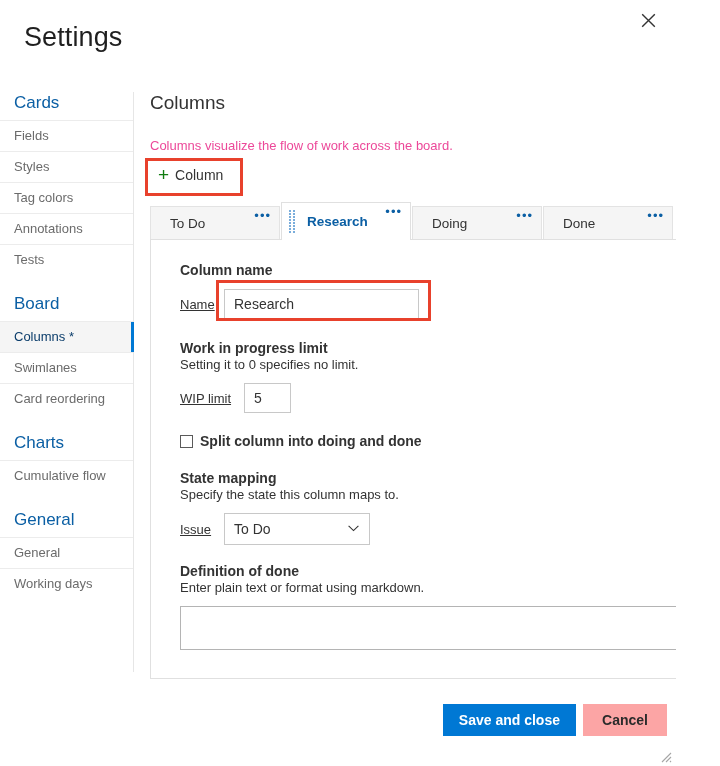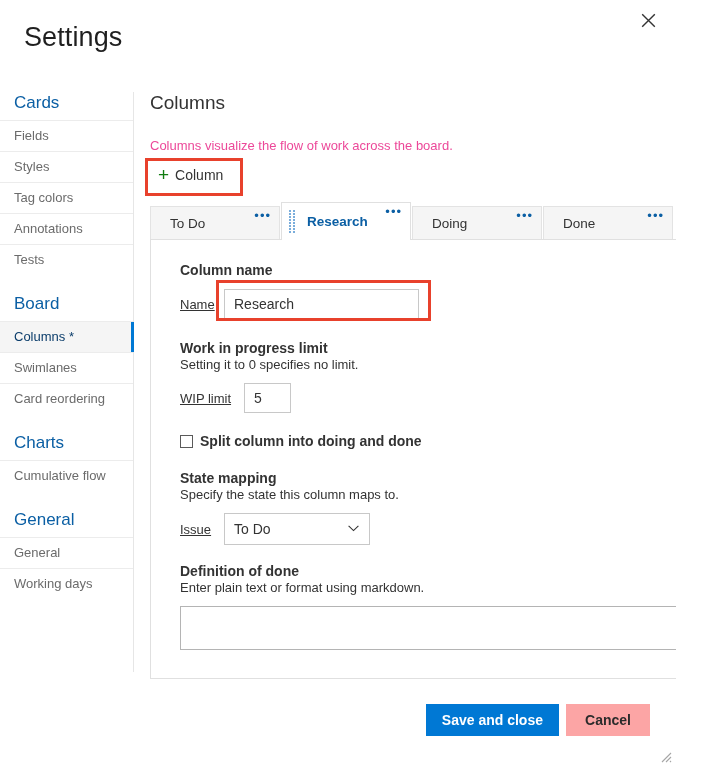--- a/index.html
+++ b/index.html
@@ -275,21 +275,21 @@
     font-size: 13px;
     padding: 5px 7px;
     outline: none;
   }
   .spacer-24 { height: 21px; }
   .spacer-18 { height: 18px; }
 
   
   .footer {
     position: absolute;
-    right: 26px; bottom: 30px;
+    right: 9px; bottom: 30px;
     display: flex;
     gap: 7px;
   }
   .btn {
     height: 32px;
     min-width: 84px;
     padding: 0 16px;
     font-size: 14px;
     font-weight: bold;
     font-family: "Liberation Sans", sans-serif;

